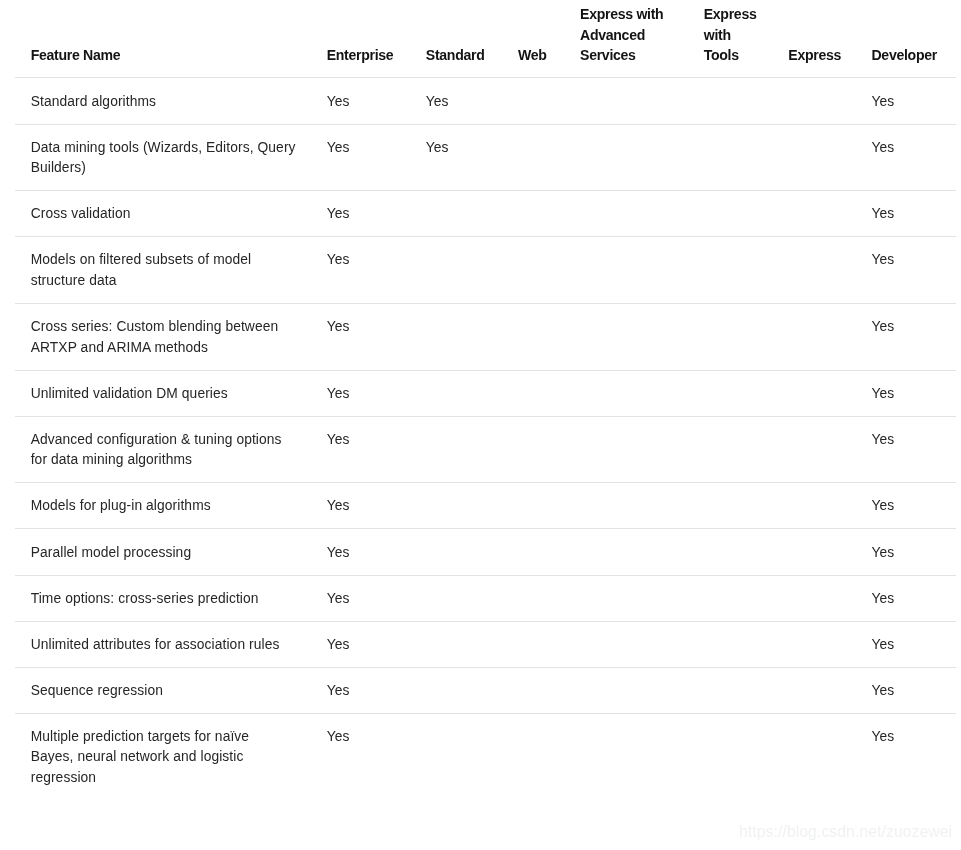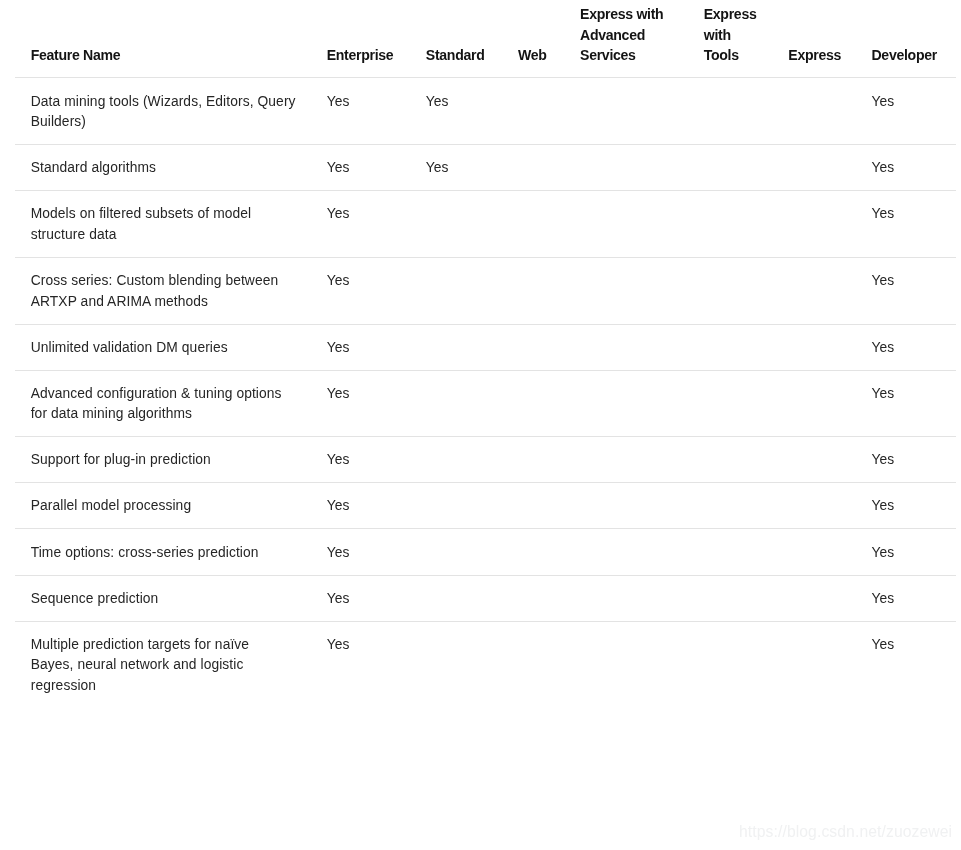--- a/index.html
+++ b/index.html
@@ -104,33 +104,43 @@
           <th class="col-standard">Standard</th>
           <th class="col-web">Web</th>
           <th class="col-express_advanced">Express with Advanced Services</th>
           <th class="col-express_tools">Express with Tools</th>
           <th class="col-express">Express</th>
           <th class="col-developer">Developer</th>
         </tr>
     </thead>
     <tbody>
         <tr>
+          <td>Standard algorithms</td>
+          <td>Yes</td>
+          <td>Yes</td>
+          <td></td>
+          <td></td>
+          <td></td>
+          <td></td>
+          <td>Yes</td>
+        </tr>
+        <tr>
           <td>Data mining tools (Wizards, Editors, Query Builders)</td>
           <td>Yes</td>
           <td>Yes</td>
           <td></td>
           <td></td>
           <td></td>
           <td></td>
           <td>Yes</td>
         </tr>
         <tr>
-          <td>Standard algorithms</td>
-          <td>Yes</td>
-          <td>Yes</td>
+          <td>Cross validation</td>
+          <td>Yes</td>
+          <td></td>
           <td></td>
           <td></td>
           <td></td>
           <td></td>
           <td>Yes</td>
         </tr>
         <tr>
           <td>Models on filtered subsets of model structure data</td>
           <td>Yes</td>
           <td></td>
@@ -164,21 +174,21 @@
           <td>Advanced configuration &amp; tuning options for data mining algorithms</td>
           <td>Yes</td>
           <td></td>
           <td></td>
           <td></td>
           <td></td>
           <td></td>
           <td>Yes</td>
         </tr>
         <tr>
-          <td>Support for plug-in prediction</td>
+          <td>Models for plug-in algorithms</td>
           <td>Yes</td>
           <td></td>
           <td></td>
           <td></td>
           <td></td>
           <td></td>
           <td>Yes</td>
         </tr>
         <tr>
           <td>Parallel model processing</td>
@@ -194,21 +204,31 @@
           <td>Time options: cross-series prediction</td>
           <td>Yes</td>
           <td></td>
           <td></td>
           <td></td>
           <td></td>
           <td></td>
           <td>Yes</td>
         </tr>
         <tr>
-          <td>Sequence prediction</td>
+          <td>Unlimited attributes for association rules</td>
+          <td>Yes</td>
+          <td></td>
+          <td></td>
+          <td></td>
+          <td></td>
+          <td></td>
+          <td>Yes</td>
+        </tr>
+        <tr>
+          <td>Sequence regression</td>
           <td>Yes</td>
           <td></td>
           <td></td>
           <td></td>
           <td></td>
           <td></td>
           <td>Yes</td>
         </tr>
         <tr>
           <td>Multiple prediction targets for naïve Bayes, neural network and logistic regression</td>

